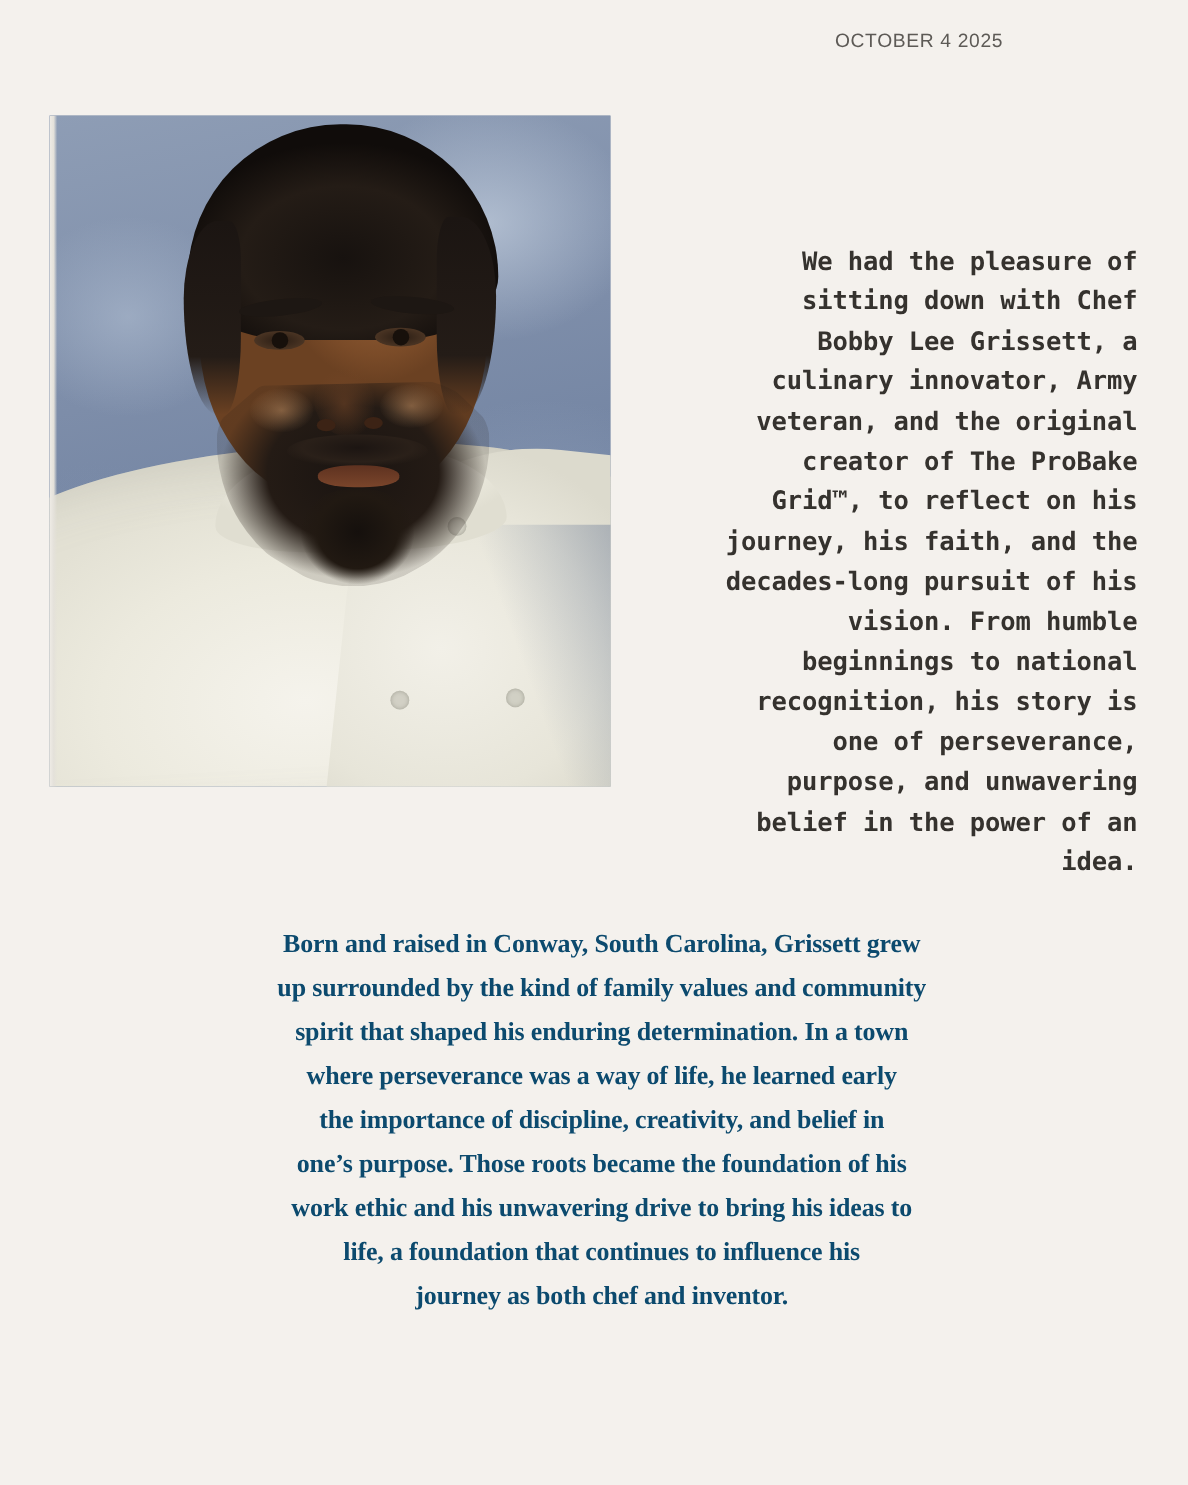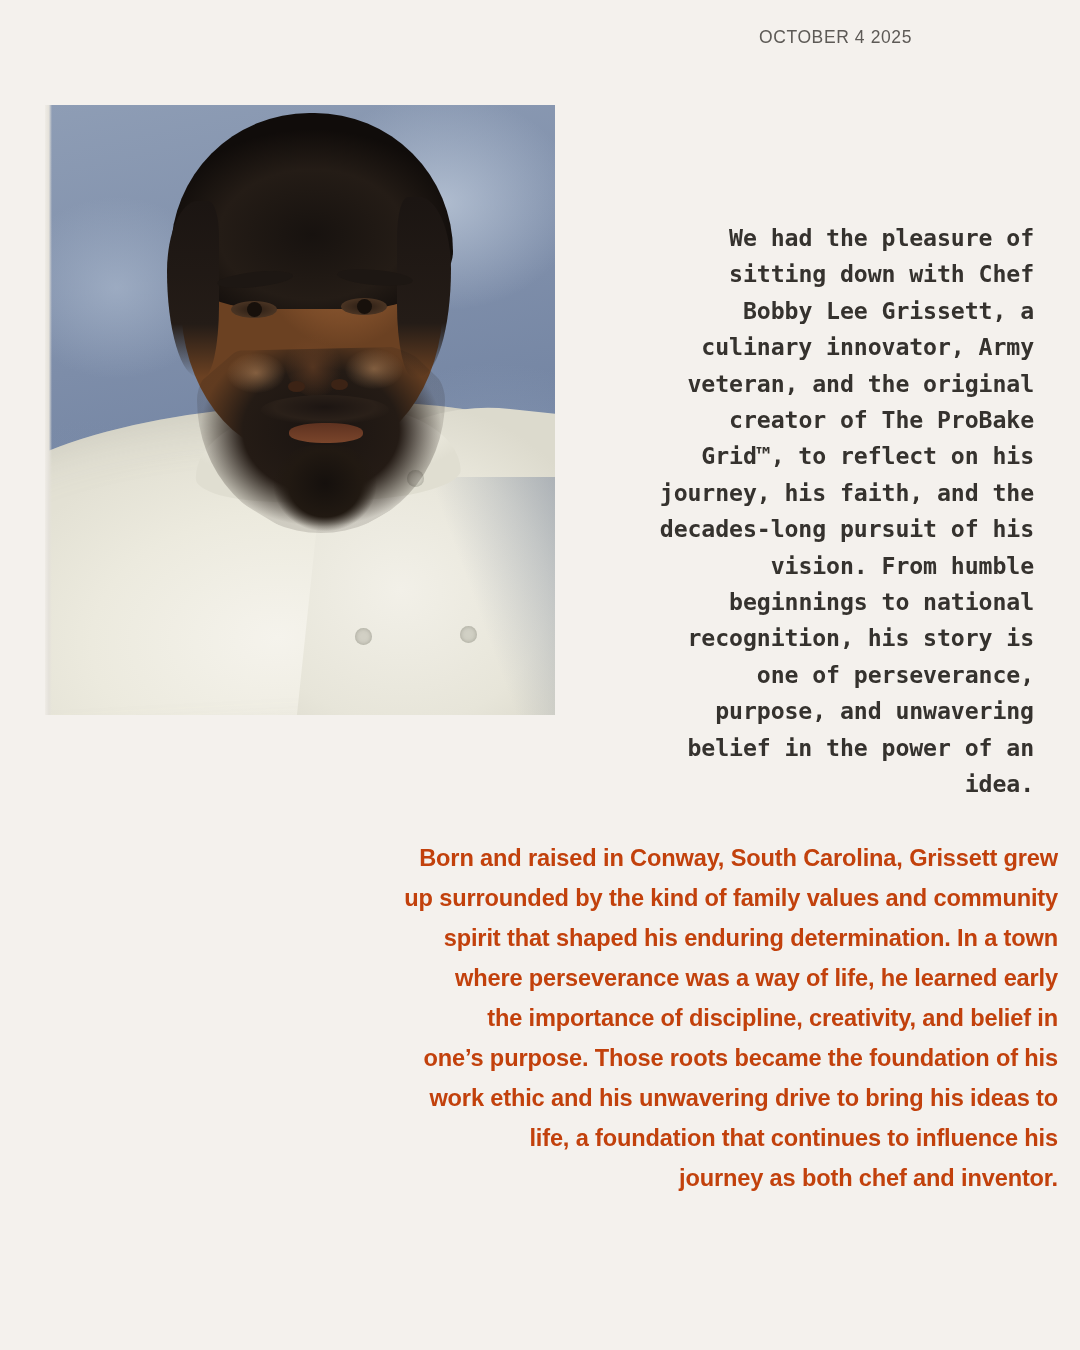--- a/index.html
+++ b/index.html
@@ -298,28 +298,28 @@
   }
 
   
   .body-col {
     position: absolute;
     left: 36px;
     top: 838px;
     width: 1022px;
   }
   .body-text {
-    font-family: Liberation Sans, sans-serif;
+    font-family: Liberation Serif, serif;
     font-weight: bold;
     font-size: 23.6px;
     line-height: 40px;
-    color: #c2410c;
+    color: #0c4a6e;
     letter-spacing: -0.15px;
     margin: 0;
-    text-align: right;
+    text-align: center;
     white-space: pre-wrap;
   }
 </style>
 </head>
 <body>
 
 <div class="page">
 
   <div class="date-row">
     <span class="date-text">OCTOBER 4 2025</span>

